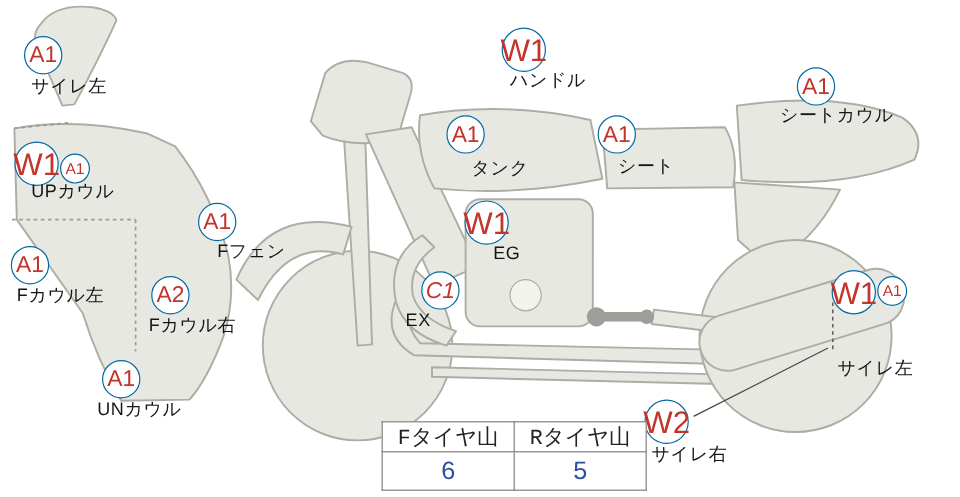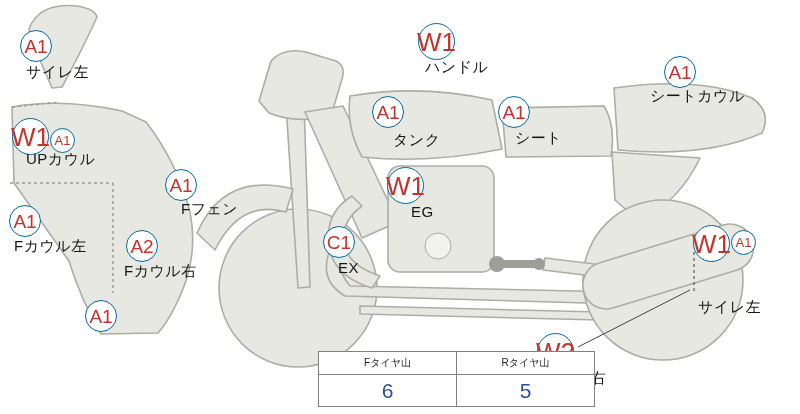--- a/index.html
+++ b/index.html
@@ -25,21 +25,21 @@
     position:absolute;font-size:15px;color:#151515;white-space:nowrap;
     letter-spacing:.5px;z-index:3;
   }
   .tire-table{
     position:absolute;left:318px;top:351px;border-collapse:collapse;
     background:#fff;z-index:4;
   }
   .tire-table th,.tire-table td{
     border:1px solid #808080;text-align:center;font-weight:normal;
   }
-  .tire-table th{width:105px;height:22px;font-size:10px;padding:0 16px;color:#222;}
+  .tire-table th{width:105px;height:22px;font-size:18px;padding:0 2px;color:#222;font-family:Liberation Mono, monospace;}
   .tire-table td{height:29px;font-size:21px;color:var(--tire-blue);}
 </style>
 </head>
 <body>
 
 <div class="stage">
 
   <svg class="bike-svg" viewBox="0 0 800 414" aria-hidden="true">
     <g fill="#e8e8e2" stroke="#adada5" stroke-width="1.6" stroke-linejoin="round">
       <path d="M34,20 Q46,3 77,6 Q95,9 97,17 Q84,46 62,87 L52,88 Q37,53 30,37 Q27,27 34,20 Z"></path>
@@ -88,37 +88,38 @@
   <div class="badge b32" style="left:9px;top:205px;">A1</div>
   <div class="plabel" style="left:14px;top:237px;">Fカウル左</div>
 
   <div class="badge b32" style="left:165px;top:169px;">A1</div>
   <div class="plabel" style="left:181px;top:200px;">Fフェン</div>
 
   <div class="badge b32" style="left:126px;top:230px;">A2</div>
   <div class="plabel" style="left:124px;top:262px;">Fカウル右</div>
 
   <div class="badge b32" style="left:85px;top:300px;">A1</div>
+  <div class="plabel" style="left:81px;top:332px;">UNカウル</div>
 
   <div class="badge b37" style="left:418px;top:23px;">W1</div>
   <div class="plabel" style="left:425px;top:58px;">ハンドル</div>
 
   <div class="badge b32" style="left:372px;top:96px;">A1</div>
   <div class="plabel" style="left:393px;top:131px;">タンク</div>
 
   <div class="badge b32" style="left:498px;top:96px;">A1</div>
   <div class="plabel" style="left:515px;top:129px;">シート</div>
 
   <div class="badge b32" style="left:664px;top:56px;">A1</div>
   <div class="plabel" style="left:650px;top:87px;">シートカウル</div>
 
   <div class="badge b37" style="left:387px;top:167px;">W1</div>
   <div class="plabel" style="left:411px;top:203px;">EG</div>
 
-  <div class="badge b32" style="left:323px;top:226px;">C1</div>
+  <div class="badge b32" style="left:351px;top:226px;font-style:italic;">C1</div>
   <div class="plabel" style="left:338px;top:259px;">EX</div>
 
   <div class="badge b37" style="left:693px;top:225px;">W1</div>
   <div class="badge b25" style="left:731px;top:230px;">A1</div>
   <div class="plabel" style="left:698px;top:258px;margin-top:40px;">サイレ左</div>
 
   <div class="badge b37" style="left:537px;top:333px;">W2</div>
   <div class="plabel" style="left:543px;top:369px;">サイレ右</div>
 
   <table class="tire-table">

